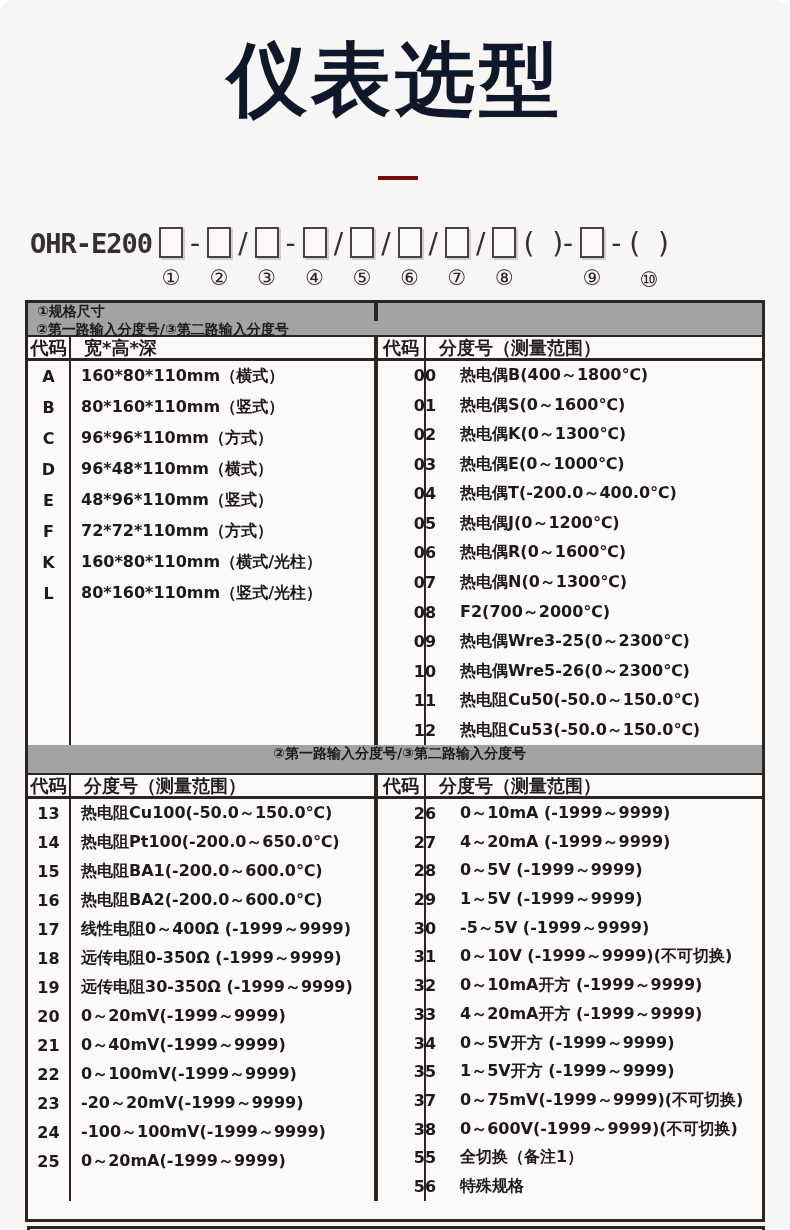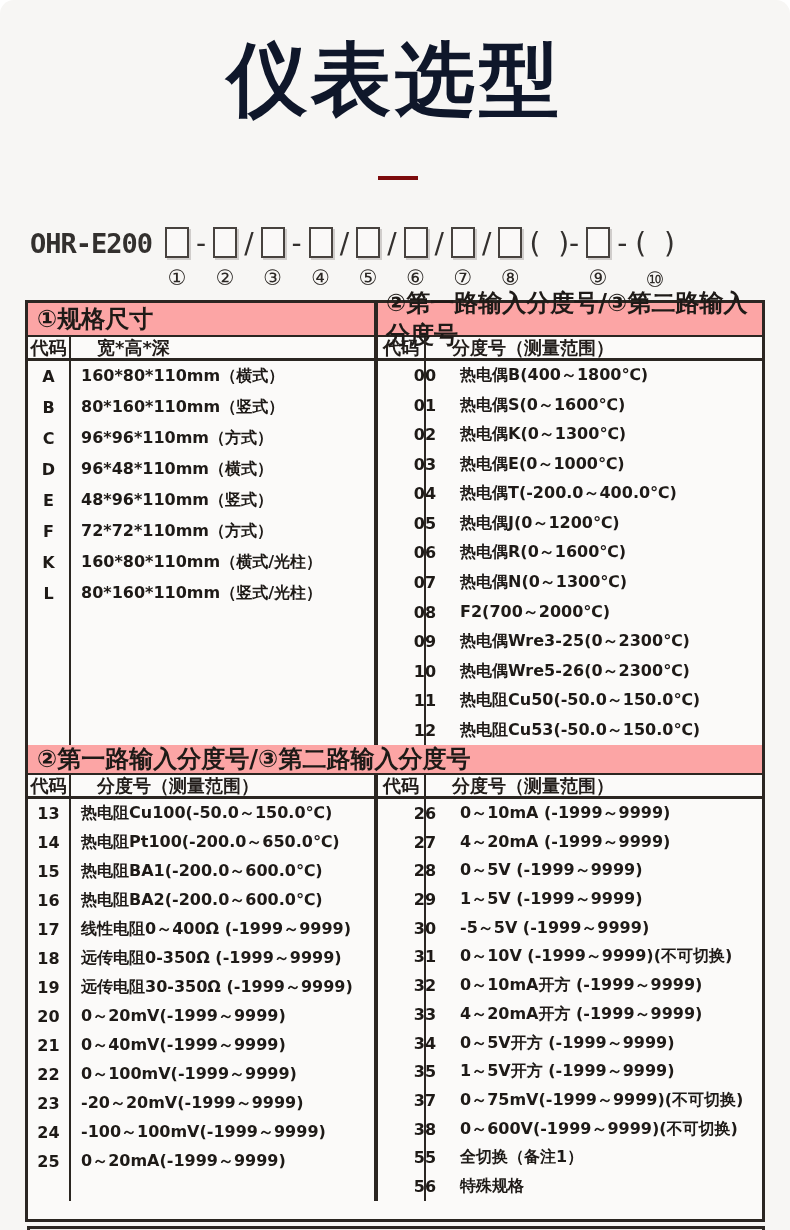--- a/index.html
+++ b/index.html
@@ -28,21 +28,21 @@
     width: 40px; height: 4px; background: #7d0b0c;
   }
   
   .model {
     position: absolute; top: 227px; left: 30px; right: 10px;
     display: flex; align-items: flex-start;
   }
   .model-prefix {
     font-family: "DejaVu Sans Mono", "Liberation Mono", monospace;
     font-size: 27px; font-weight: 600; letter-spacing: -1px;
-    line-height: 34px; margin-right: 10px; white-space: pre;
+    line-height: 34px; margin-right: 4px; white-space: pre;
     color: #33302e;
   }
   .slots { display: flex; align-items: flex-start; }
   .slot { display: flex; flex-direction: column; align-items: center; margin: 0 3px; }
   .slot .box {
     width: 24px; height: 31px;
     border: 2px solid #47423e; background: #faf9f8;
     box-shadow: 2px 2px 0 rgba(90,84,78,0.25);
   }
   .slot .sep {
@@ -55,43 +55,43 @@
     font-size: 21px; line-height: 23px; color: #2b2724; white-space: pre;
   }
   
   .sel-table {
     position: absolute; top: 300px; left: 25px;
     width: 740px; height: 922px;
     border: 3px solid #2b2622; background: #fbfaf9;
   }
   .sec-header {
     display: flex; align-items: stretch;
-    background: #fca5a5; border-bottom: 2px solid #2b2622;
-    font-weight: 700; font-size: 24px; color: #1e1a17;
+    background: #a3a3a3; border-bottom: 2px solid #2b2622;
+    font-weight: 700; font-size: 14px; color: #1e1a17; flex-direction: column;
   }
   .sec-header.h1 { height: 34px; }
   .sec-header.h2 { height: 30px; align-items: center; padding-left: 9px; }
   .sh-left { width: 350px; border-right: 4px solid #2b2622; display: flex; align-items: center; padding-left: 9px; }
   .sh-right { flex: 1; display: flex; align-items: center; padding-left: 8px; }
   .col-header {
     display: flex; height: 24px;
     border-bottom: 3px solid #2b2622;
     font-weight: 700; font-size: 18px;
   }
   .ch-half { display: flex; position: relative; align-items: center; }
   .ch-half.left { width: 346px; }
   .ch-half.right { flex: 1; }
   .ch-half::before {
     content: ""; position: absolute; top: 0; bottom: 0;
     left: 41px; width: 2px; background: #2b2622;
   }
   .ch-half.right::before { left: 46px; }
   .ch-code { width: 41px; text-align: center; }
   .ch-half.right .ch-code { width: 46px; }
-  .ch-desc { flex: 1; padding-left: 28px; white-space: nowrap; }
+  .ch-desc { flex: 1; padding-left: 15px; white-space: nowrap; }
   .mid { width: 4px; background: #2b2622; }
   .tbody { display: flex; align-items: stretch; }
   .tbody.t1 { height: 384px; }
   .tbody.t2 { height: 402px; }
   .b-half { position: relative; }
   .b-half.left { width: 346px; }
   .b-half.right { flex: 1; display: flex; flex-direction: column; padding-left: 24px; }
   .b-half::before {
     content: ""; position: absolute; top: 0; bottom: 0;
     left: 41px; width: 2px; background: #2b2622;

